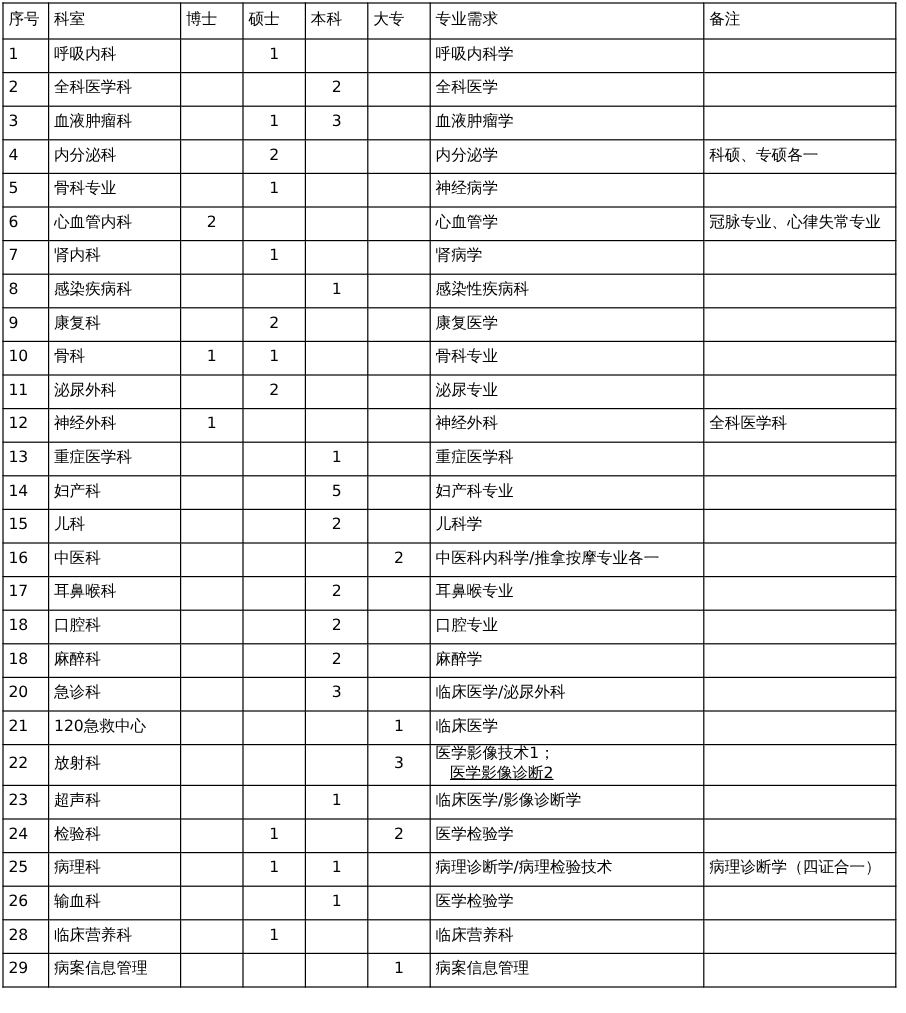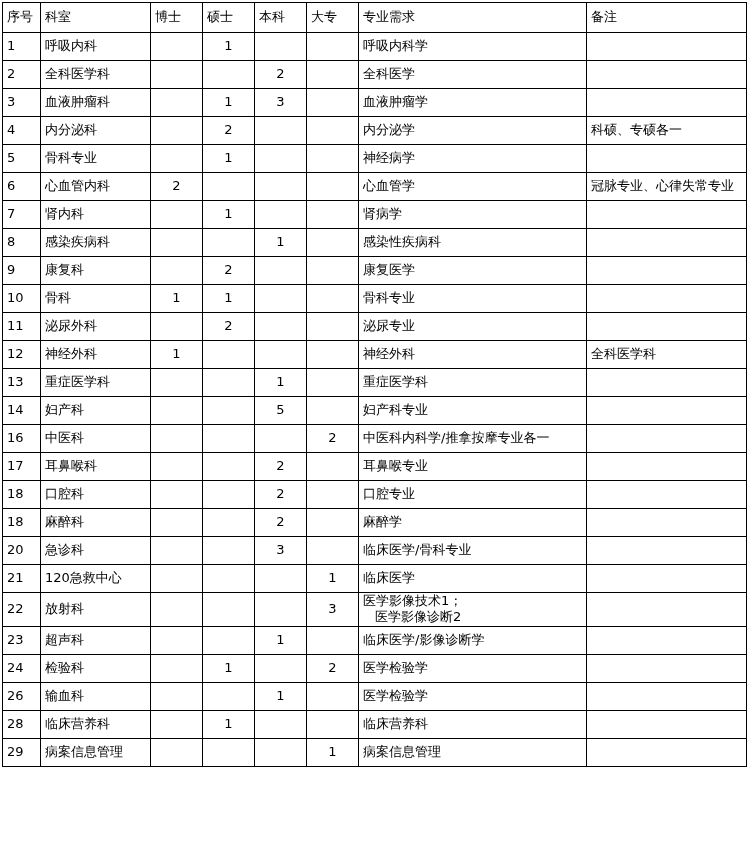--- a/index.html
+++ b/index.html
@@ -43,20 +43,21 @@
     text-align: left;
     height: 29px;
   }
   th.h-seq, th.h-dept { text-align: left; }
   td.seq, td.dept, td.major, td.remark { text-align: left; }
   td.num { text-align: center; }
   td.tall { height: 52px; }
   td.major .major-line2 {
     display: block;
     padding-left: 12px;
+    text-decoration: underline;
   }
   td.major .major-multi {
     display: block;
   }
 </style>
 </head>
 <body>
 
 <table id="recruit-table">
   <colgroup>
@@ -216,20 +217,30 @@
         <td class="seq">14</td>
         <td class="dept">妇产科</td>
         <td class="num"></td>
         <td class="num"></td>
         <td class="num">5</td>
         <td class="num"></td>
         <td class="major">妇产科专业</td>
         <td class="remark"></td>
       </tr>
       <tr>
+        <td class="seq">15</td>
+        <td class="dept">儿科</td>
+        <td class="num"></td>
+        <td class="num"></td>
+        <td class="num">2</td>
+        <td class="num"></td>
+        <td class="major">儿科学</td>
+        <td class="remark"></td>
+      </tr>
+      <tr>
         <td class="seq">16</td>
         <td class="dept">中医科</td>
         <td class="num"></td>
         <td class="num"></td>
         <td class="num"></td>
         <td class="num">2</td>
         <td class="major">中医科内科学/推拿按摩专业各一</td>
         <td class="remark"></td>
       </tr>
       <tr>
@@ -262,21 +273,21 @@
         <td class="major">麻醉学</td>
         <td class="remark"></td>
       </tr>
       <tr>
         <td class="seq">20</td>
         <td class="dept">急诊科</td>
         <td class="num"></td>
         <td class="num"></td>
         <td class="num">3</td>
         <td class="num"></td>
-        <td class="major">临床医学/骨科专业</td>
+        <td class="major">临床医学/泌尿外科</td>
         <td class="remark"></td>
       </tr>
       <tr>
         <td class="seq">21</td>
         <td class="dept">120急救中心</td>
         <td class="num"></td>
         <td class="num"></td>
         <td class="num"></td>
         <td class="num">1</td>
         <td class="major">临床医学</td>
@@ -309,20 +320,30 @@
         <td class="seq">24</td>
         <td class="dept">检验科</td>
         <td class="num"></td>
         <td class="num">1</td>
         <td class="num"></td>
         <td class="num">2</td>
         <td class="major">医学检验学</td>
         <td class="remark"></td>
       </tr>
       <tr>
+        <td class="seq">25</td>
+        <td class="dept">病理科</td>
+        <td class="num"></td>
+        <td class="num">1</td>
+        <td class="num">1</td>
+        <td class="num"></td>
+        <td class="major">病理诊断学/病理检验技术</td>
+        <td class="remark">病理诊断学（四证合一）</td>
+      </tr>
+      <tr>
         <td class="seq">26</td>
         <td class="dept">输血科</td>
         <td class="num"></td>
         <td class="num"></td>
         <td class="num">1</td>
         <td class="num"></td>
         <td class="major">医学检验学</td>
         <td class="remark"></td>
       </tr>
       <tr>

